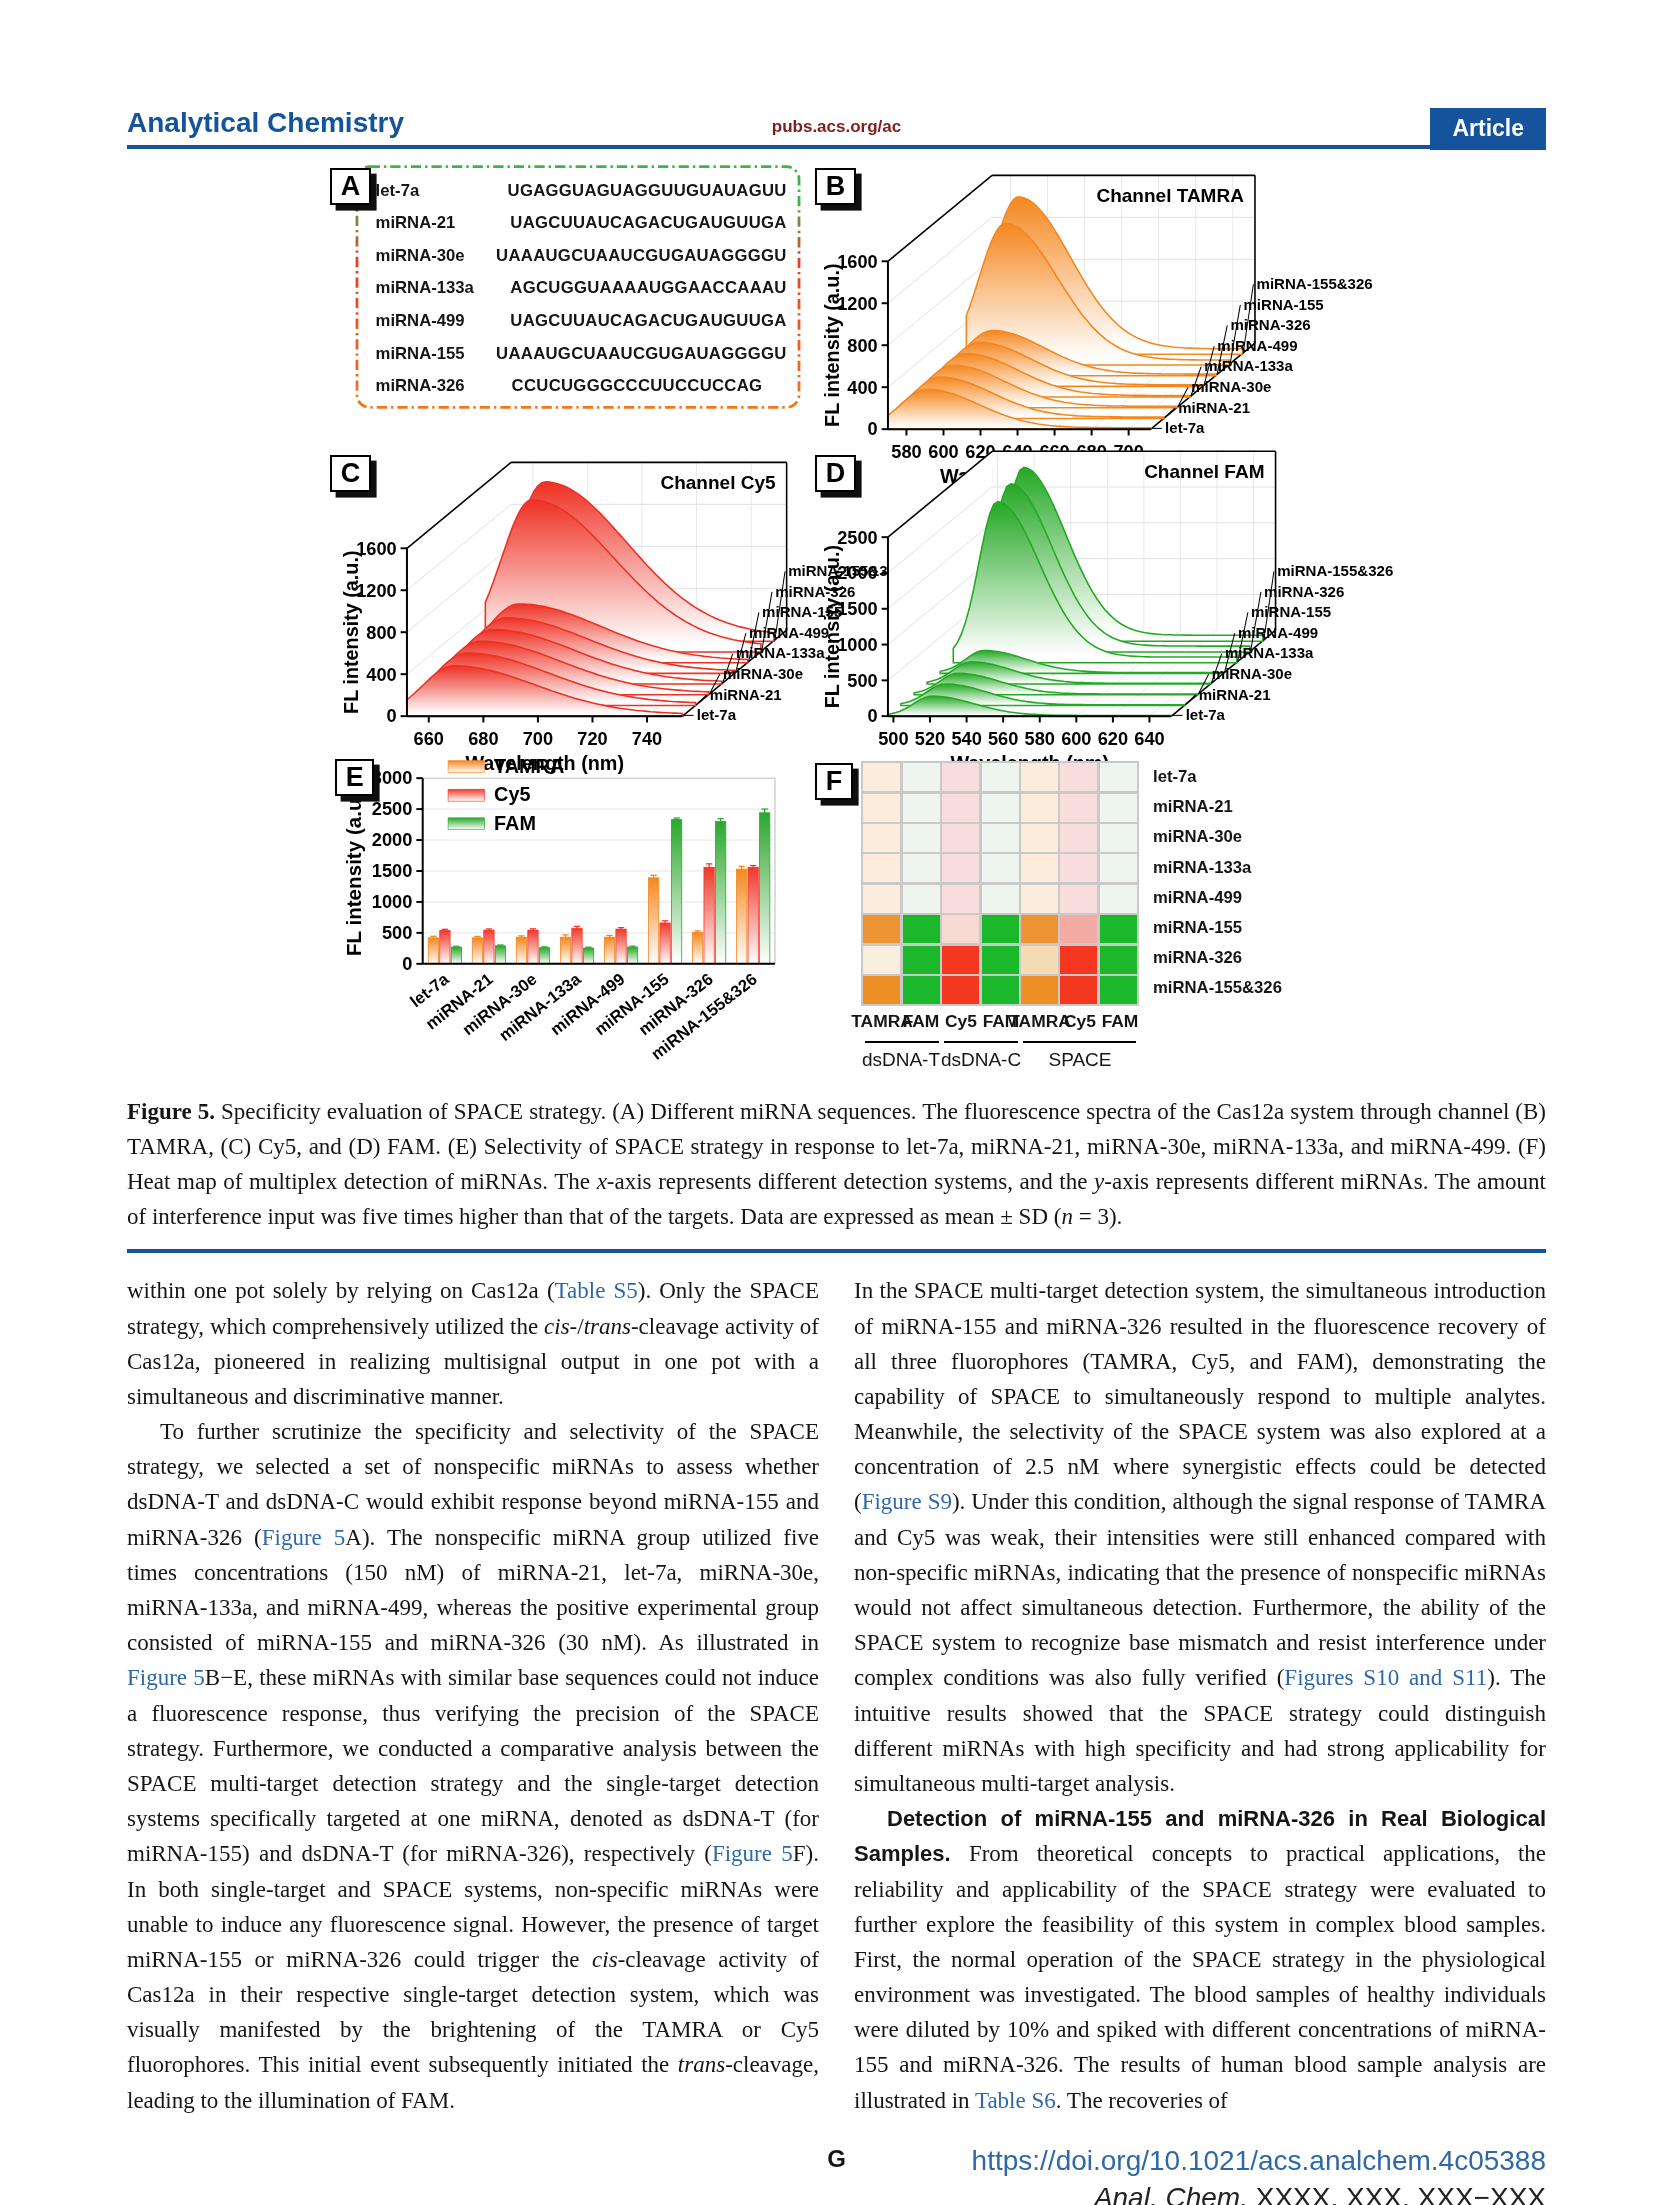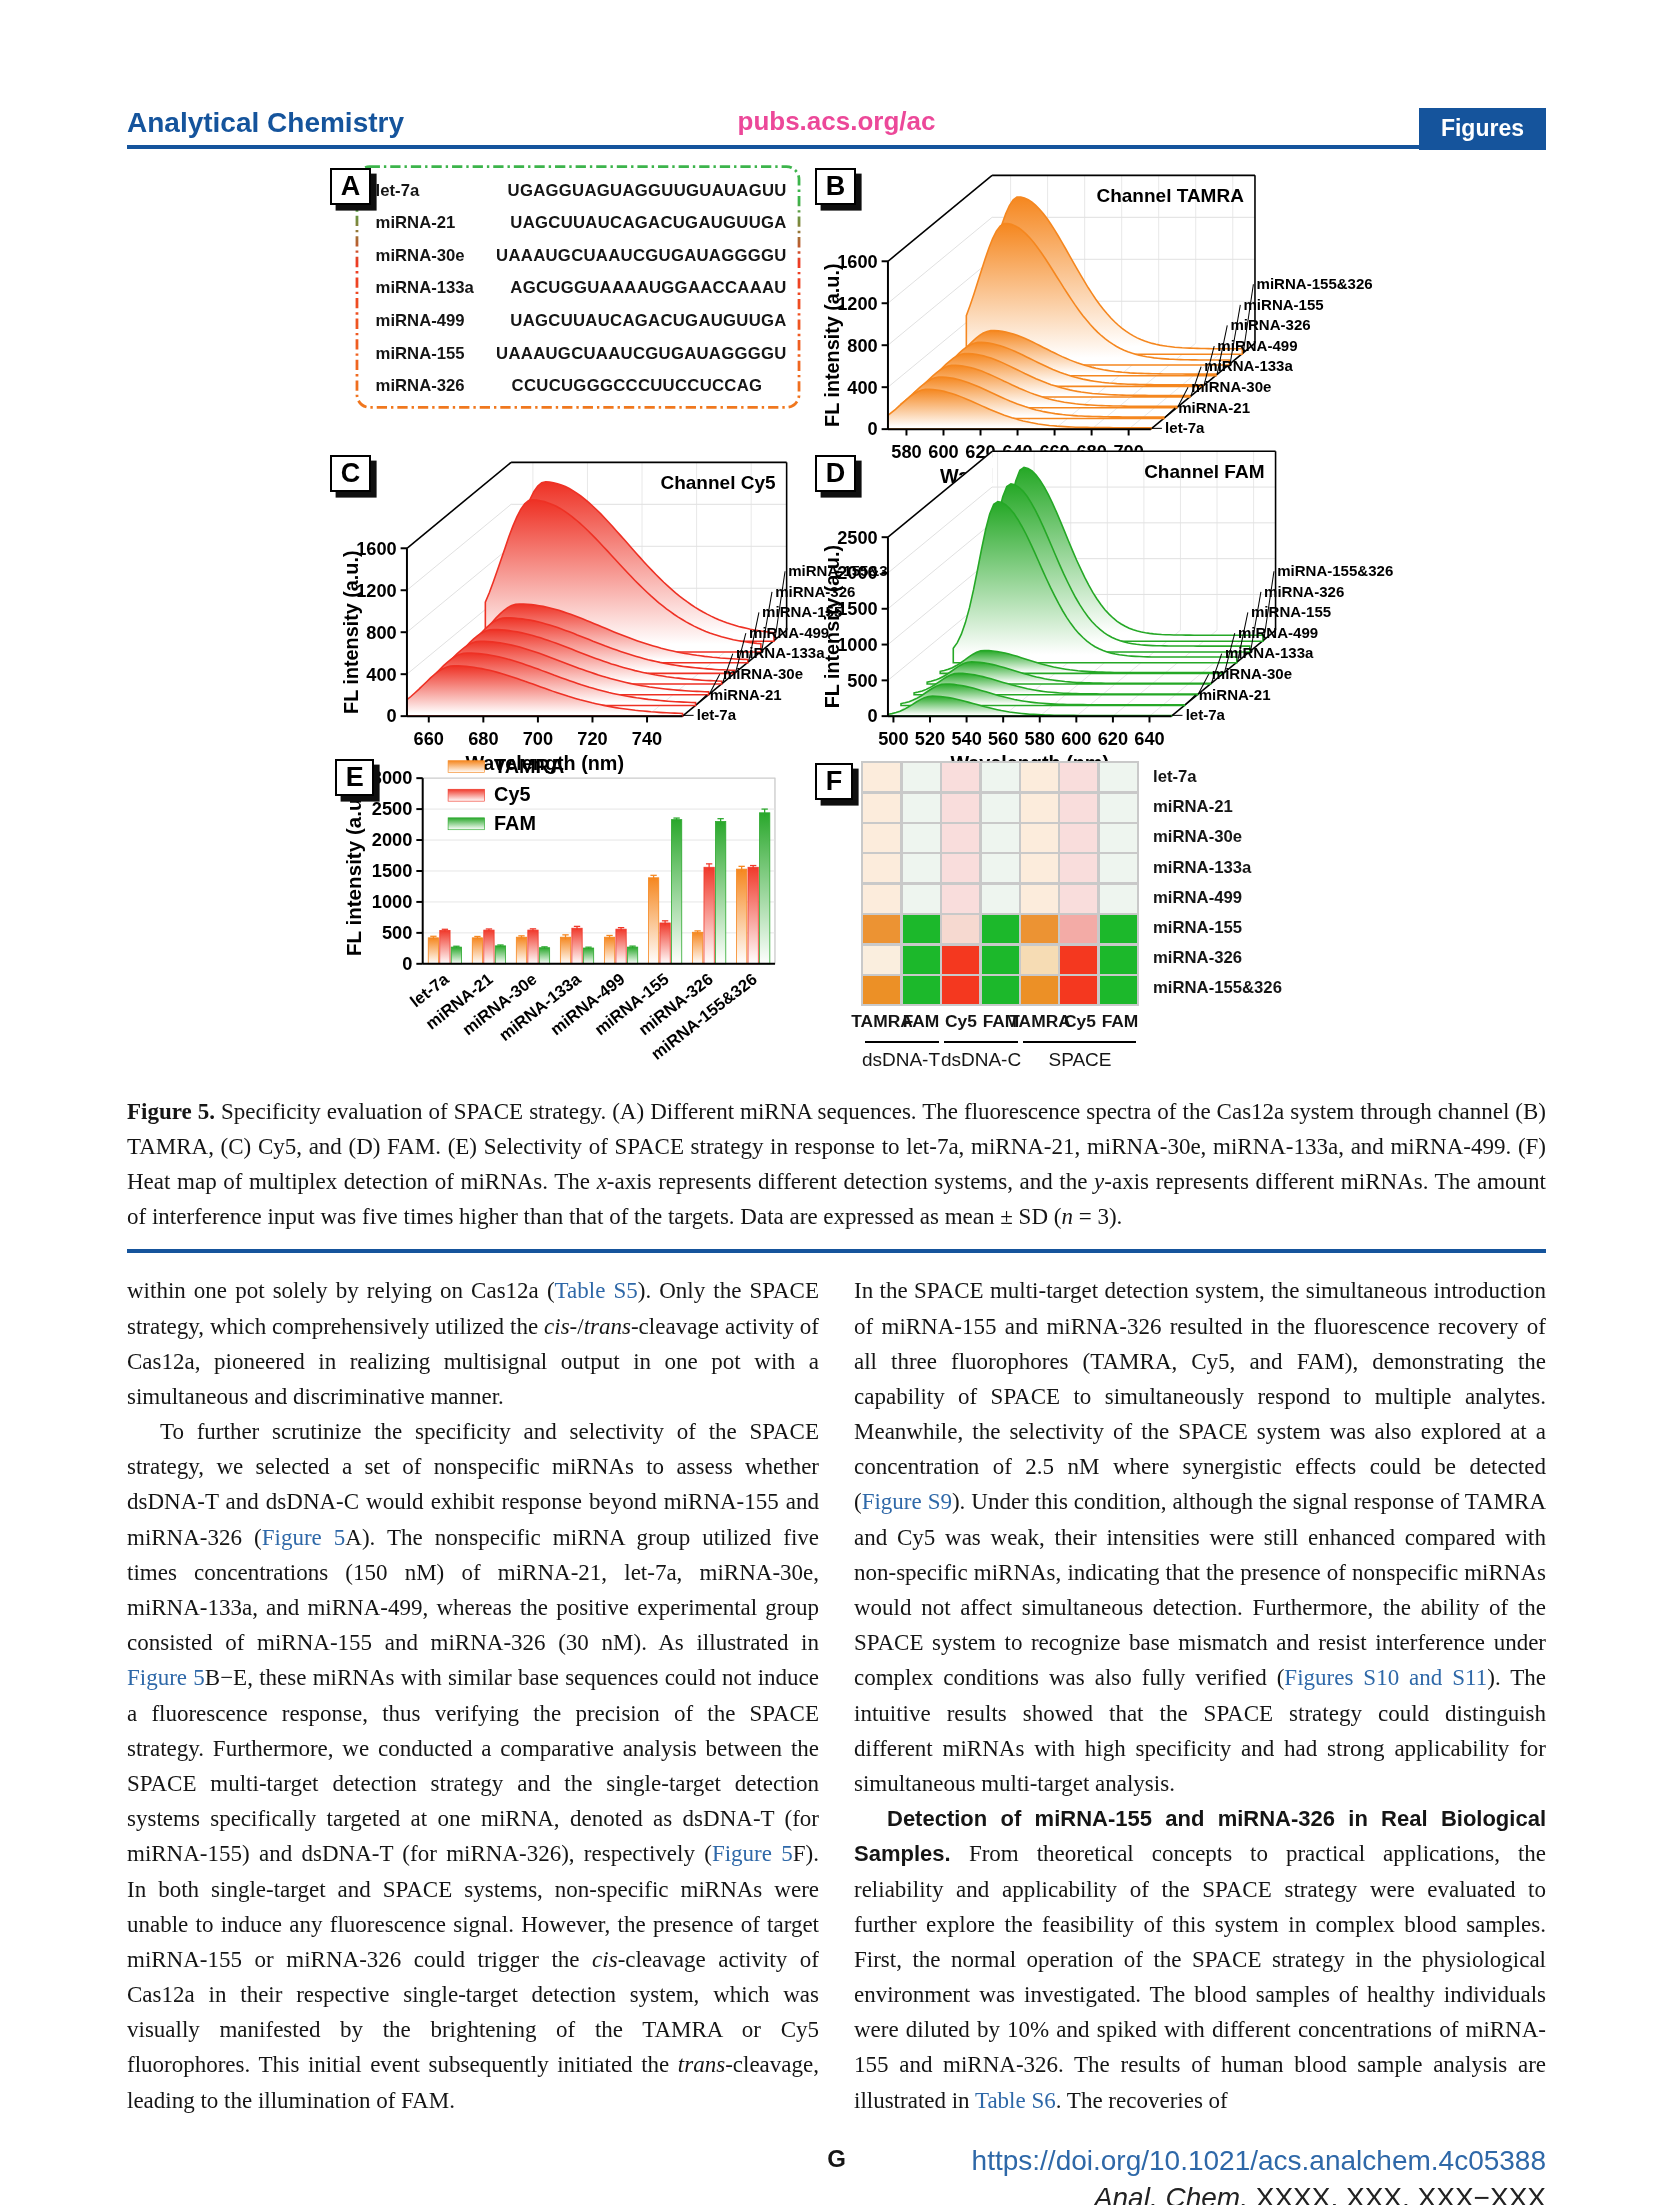--- a/index.html
+++ b/index.html
@@ -5,21 +5,21 @@
   html,body{margin:0;padding:0;background:#fff}
   .page{position:relative;width:1673px;height:2205px;background:#fff;color:#151515;
         font-family:"Liberation Serif",serif;overflow:hidden}
   .content{position:absolute;left:127px;top:94px;width:1419px}
 
   
   .hdr{position:relative;height:51px;border-bottom:4.8px solid #15549c}
   .hdr-journal{position:absolute;left:0;bottom:6.3px;font-family:"Liberation Sans",sans-serif;
                font-weight:bold;font-size:28px;color:#15549c}
   .hdr-url{position:absolute;left:50%;transform:translateX(-50%);bottom:8px;
-           font-family:"Liberation Sans",sans-serif;font-weight:bold;font-size:26px;color:#ec4899}
+           font-family:"Liberation Sans",sans-serif;font-weight:bold;font-size:17px;color:#7f1d1d}
   .hdr-badge{position:absolute;right:0;bottom:-4.8px;background:#15549c;color:#fff;
              font-family:"Liberation Sans",sans-serif;font-weight:bold;font-size:23px;
              padding:7.1px 22px 8px 22px}
 
   
   .fig{position:relative;height:921px;margin-top:11px;font-family:"Liberation Sans",sans-serif}
   .plabel{position:absolute;z-index:5;background:#fff;border:2.4px solid #000;box-shadow:5.6px 5.6px 0 #0f0f0f;
           font-weight:bold;font-size:27px;line-height:1;padding:3.2px 8.7px;color:#000}
   .mount{position:absolute}
 
@@ -68,21 +68,21 @@
 </style>
 </head>
 <body>
 
 <div class="page">
   <div class="content">
 
     <div class="hdr">
       <div class="hdr-journal">Analytical Chemistry</div>
       <div class="hdr-url">pubs.acs.org/ac</div>
-      <div class="hdr-badge">Figures</div>
+      <div class="hdr-badge">Article</div>
     </div>
 
     <div class="fig">
       <div class="plabel" style="left:203px;top:8px">A</div>
       <div class="pa-box">
         <svg width="446" height="244" style="position:absolute;left:0;top:0" viewBox="0 0 562 308">
           <defs>
             <linearGradient id="abgrad" x1="0" y1="0" x2="0" y2="1">
               <stop offset="0%" stop-color="#3cb44b"></stop>
                 <stop offset="14%" stop-color="#3cb44b"></stop>

